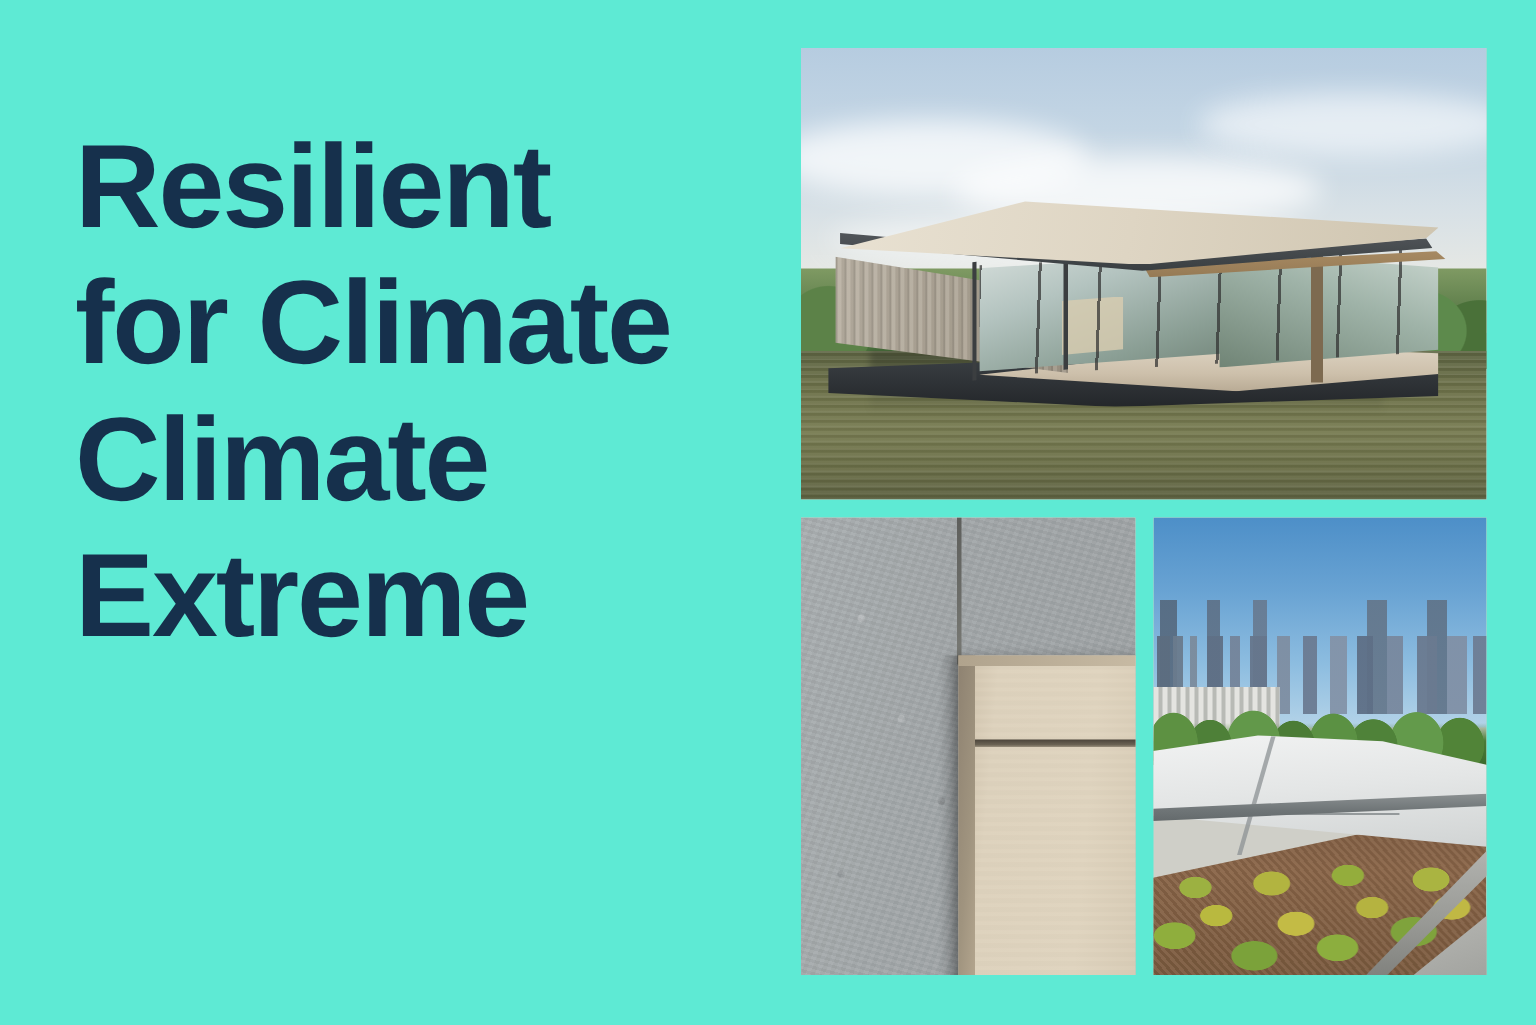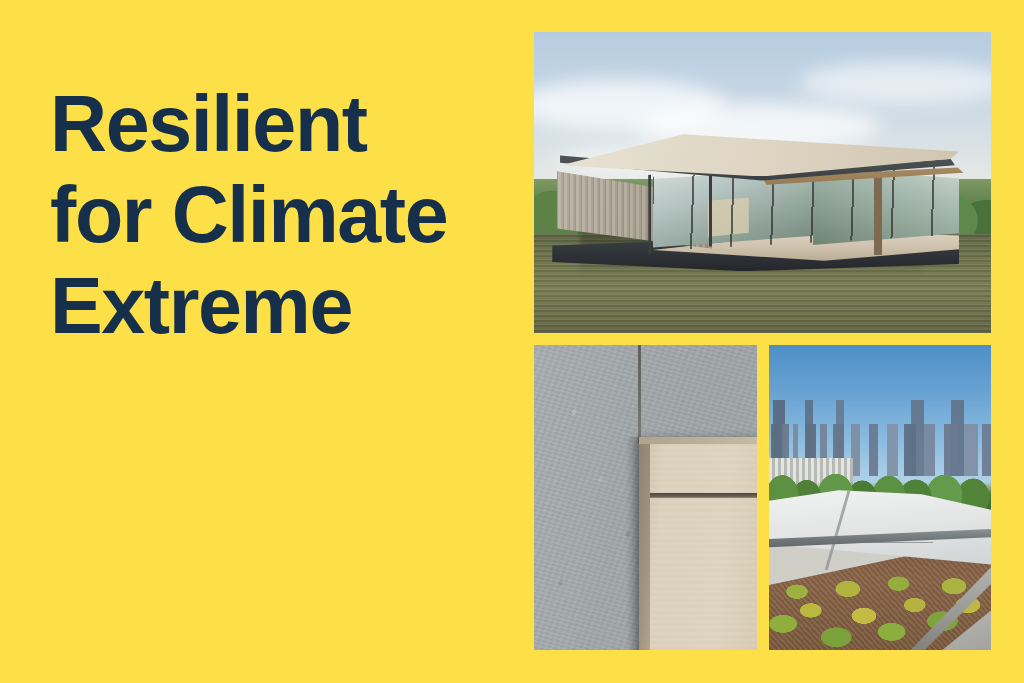--- a/index.html
+++ b/index.html
@@ -10,21 +10,21 @@
     width: 1024px;
     height: 683px;
     overflow: hidden;
     background: #F2F0EB;
     font-family: "Liberation Sans", sans-serif;
   }
   #poster {
     position: relative;
     width: 1024px;
     height: 683px;
-    background: #fde047;
+    background: #5eead4;
   }
 
   
   #headline {
     position: absolute;
     left: 50px;
     top: 78px;
     width: 500px;
     color: #16304C;
     font-size: 79px;
@@ -322,20 +322,21 @@
   }
 </style>
 </head>
 <body>
 
 <div id="poster">
 
   <div id="headline">
     <span class="hl-line">Resilient</span>
     <span class="hl-line">for Climate</span>
+    <span class="hl-line">Climate</span>
     <span class="hl-line">Extreme</span>
   </div>
 
   <div class="photo" id="photo-floating-house" aria-label="Modern flat-roofed floating house with timber cladding and full-height glazing moored on a green river, trees on the far bank under a pale blue sky">
     <div class="layer fh-sky"></div>
     <div class="layer fh-cloud c1"></div>
     <div class="layer fh-cloud c2"></div>
     <div class="layer fh-cloud c3"></div>
     <div class="layer fh-cloud c4"></div>
     <div class="layer fh-treeline"></div>

